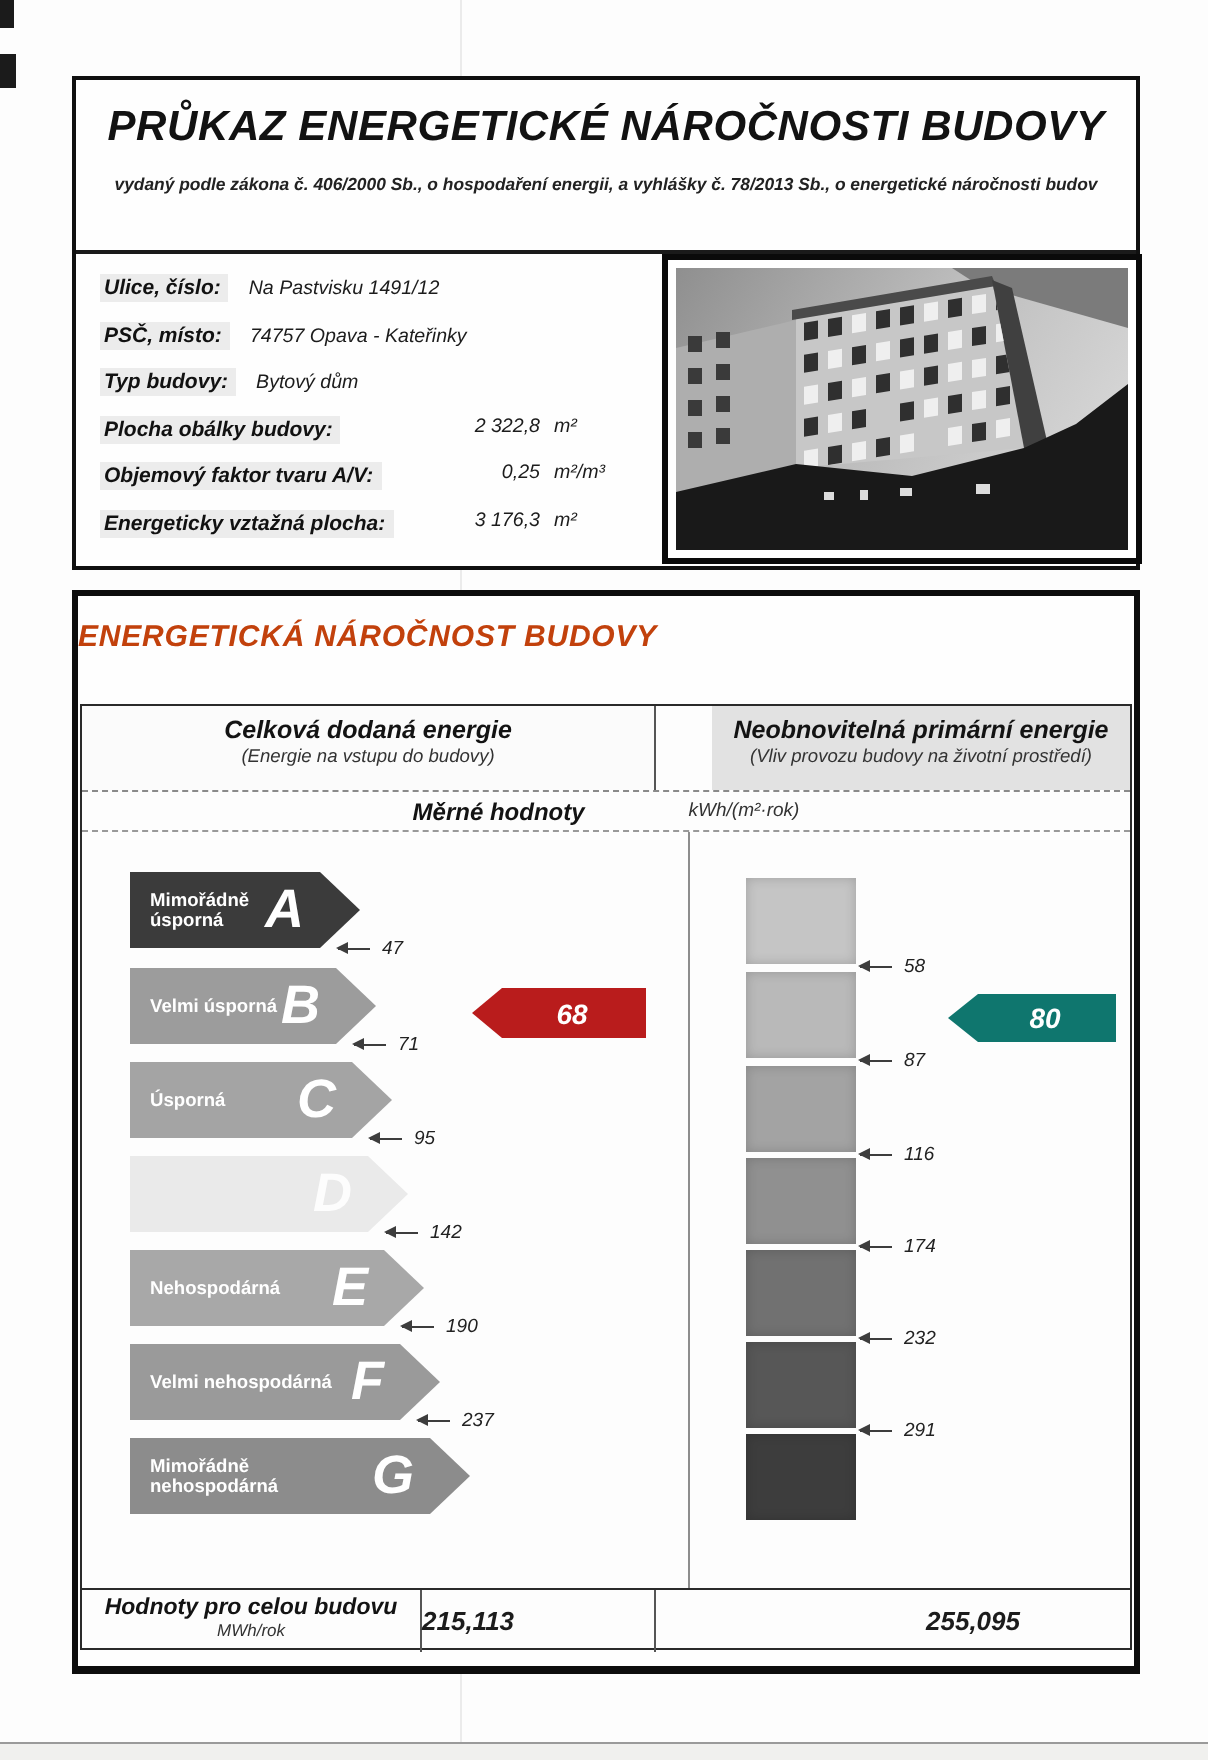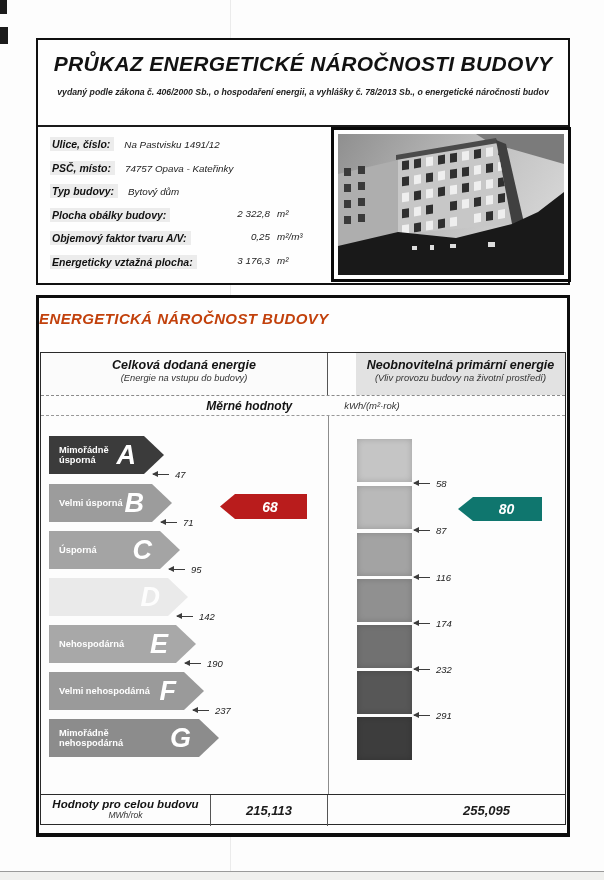--- a/index.html
+++ b/index.html
@@ -48,21 +48,21 @@
   .hdr-right { flex:1; background:#e2e2e2; }
   .hdr-title { font-size:12.5px; font-weight:bold; color:#131313; }
   .hdr-sub { font-size:9.3px; color:#333; margin-top:1px; }
 
   .units-row { position:absolute; left:0; top:43px; width:100%; height:20px;
                display:flex; align-items:center; justify-content:center; gap:9px;
                border-bottom:1px dashed #999; box-sizing:border-box; }
   .units-label { font-size:12px; font-weight:bold; color:#131313; }
   .units-unit { font-size:9.5px; color:#333;margin-left:43px; }
 
-  .chart-area { position:absolute; left:0; top:63px; width:100%; height:378px; }
+  .chart-area { position:absolute; left:16px; top:63px; width:100%; height:378px; }
   .col-divider { position:absolute; left:287px; top:0; width:1px; height:378px; background:#8d8d8d; }
 
   .band { position:absolute; left:8px; height:38px;
           clip-path: polygon(0 0, calc(100% - 20px) 0, 100% 50%, calc(100% - 20px) 100%, 0 100%); }
   .band-label { position:absolute; left:10px; top:50%; transform:translateY(-50%);
                 width:60%; font-size:9.3px; line-height:1.08; font-weight:bold; font-style:normal; color:#fff; }
   .band-letter { position:absolute; right:28px; top:50%; transform:translateY(-50%);
                  font-size:27px; font-weight:bold; font-style:italic; color:#fff; }
 
   .bmark { position:absolute; height:11px; display:flex; align-items:center; gap:6px; }
@@ -76,21 +76,21 @@
                clip-path: polygon(0 50%, 15px 0, 100% 0, 100% 100%, 15px 100%); }
 
   .seg { position:absolute; left:316px; width:55px; height:43px; box-shadow:inset 0 0 6px rgba(0,0,0,0.18); }
 
   .totals-row { position:absolute; left:0; top:441px; width:100%; height:32px; display:flex;
                 border-top:1.5px solid #2a2a2a; box-sizing:border-box; }
   .tot-cell { box-sizing:border-box; }
   .tot-label-cell { width:170px; border-right:1px solid #555; text-align:center; padding-top:3px; }
   .tot-label { font-size:11.5px; font-weight:bold; color:#131313; }
   .tot-unit { font-size:8.5px; color:#333; }
-  .tot-val1 { width:117px; border-right:1px solid #555; text-align:center; font-size:13px; font-weight:bold; padding-top:8px; }
+  .tot-val1 { width:117px; border-right:1px solid #555; text-align:left; font-size:13px; font-weight:bold; padding-top:8px; }
   .tot-val2 { flex:1; text-align:right; padding-right:55px; font-size:13px; font-weight:bold; padding-top:8px; }
 </style>
 </head>
 <body>
 
 <div class="page">
 
   <div class="fold-line"></div>
   <div class="edge-mark1"></div>
   <div class="edge-mark2"></div>

